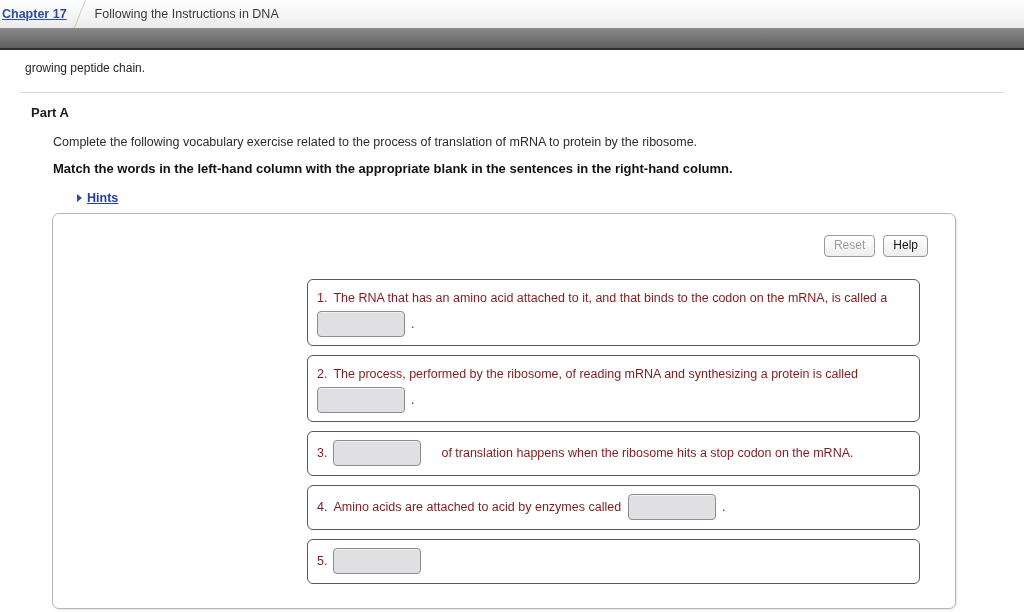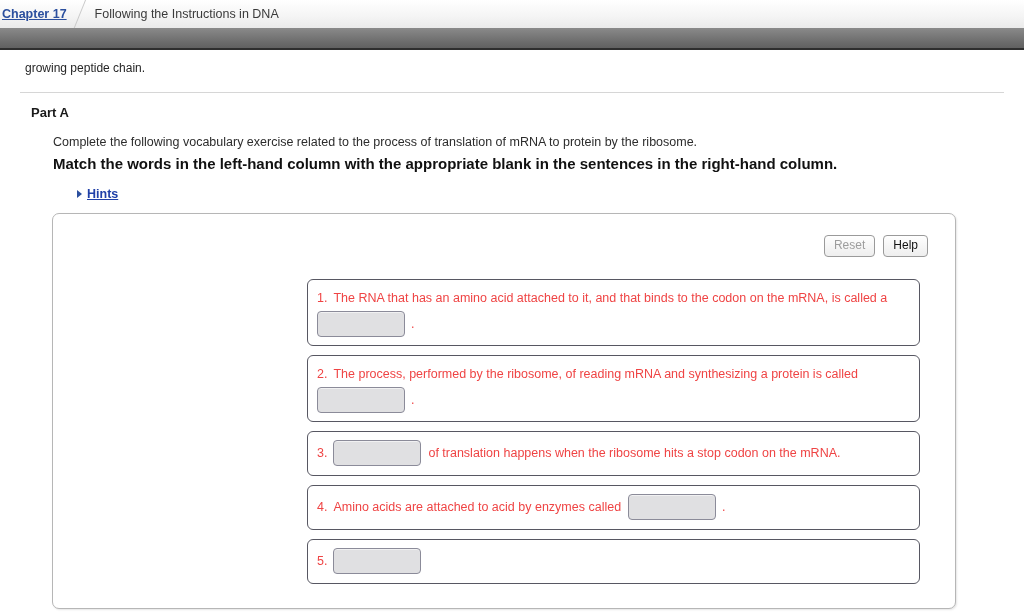--- a/index.html
+++ b/index.html
@@ -77,22 +77,22 @@
     color: #1a1a1a;
     padding-left: 6px;
   }
 
   .instr-normal {
     margin: 15px 0 0 53px;
     font-size: 12.5px;
     color: #2c2c2c;
   }
   .instr-bold {
-    margin: 6px 0 0 53px;
-    font-size: 15px;
+    margin: 12px 0 0 53px;
+    font-size: 13px;
     font-weight: bold;
     color: #111111;
   }
 
   .hints-row {
     margin: 15px 0 0 53px;
     display: flex; align-items: center;
     width: 60px; cursor: pointer; padding-left: 24px;
   }
   .hints-tri {
@@ -160,41 +160,41 @@
     left: 254px; top: 65px;
     width: 613px;
     display: flex; flex-direction: column; gap: 9px;
   }
   .sentence-box {
     border: 1px solid #575762;
     border-radius: 6px;
     background: #ffffff;
     padding: 8px 10px 9px 9px;
     font-size: 12.5px;
-    color: #ef4444;
+    color: #7f1d1d;
     line-height: 20px;
   }
   .sentence-box.two-line { padding-bottom: 8px; }
   .sentence-line { display: block; }
   .inline-row { display: flex; align-items: center; flex-wrap: wrap; }
   .blank {
     display: inline-block;
     width: 88px; height: 26px;
     border: 1px solid #8b8b99;
     border-radius: 4px;
     background: #e0e0e2;
     box-shadow: inset 0 1px 0 rgba(255,255,255,0.55);
     vertical-align: middle;
     cursor: pointer;
     flex: 0 0 auto;
   }
   .blank-row { margin-top: 3px; display: flex; align-items: center; }
   .after-dot { margin-left: 6px; }
   .num { margin-right: 6px; }
-  .txt-after { margin-left: 7px; }
+  .txt-after { margin-left: 20px; }
   .txt-before { margin-right: 7px; }
 </style>
 </head>
 <body>
 
 <div class="breadcrumb-bar">
   <span class="crumb-link">Chapter 17</span>
   <span class="crumb-sep"></span>
   <span class="crumb-current">Following the Instructions in DNA</span>
 </div>

